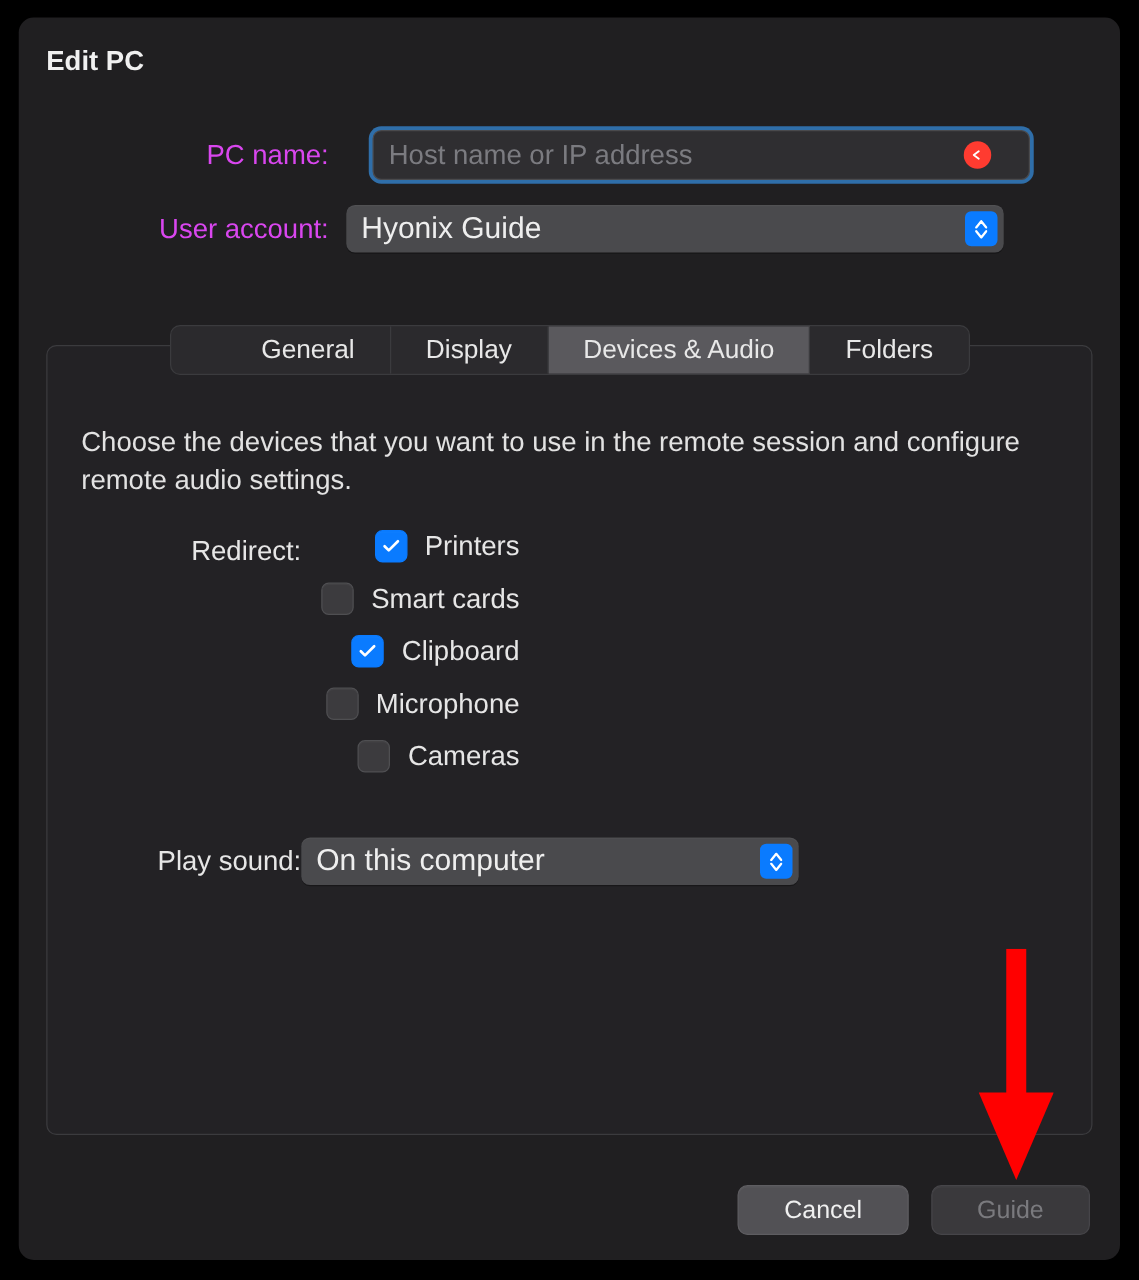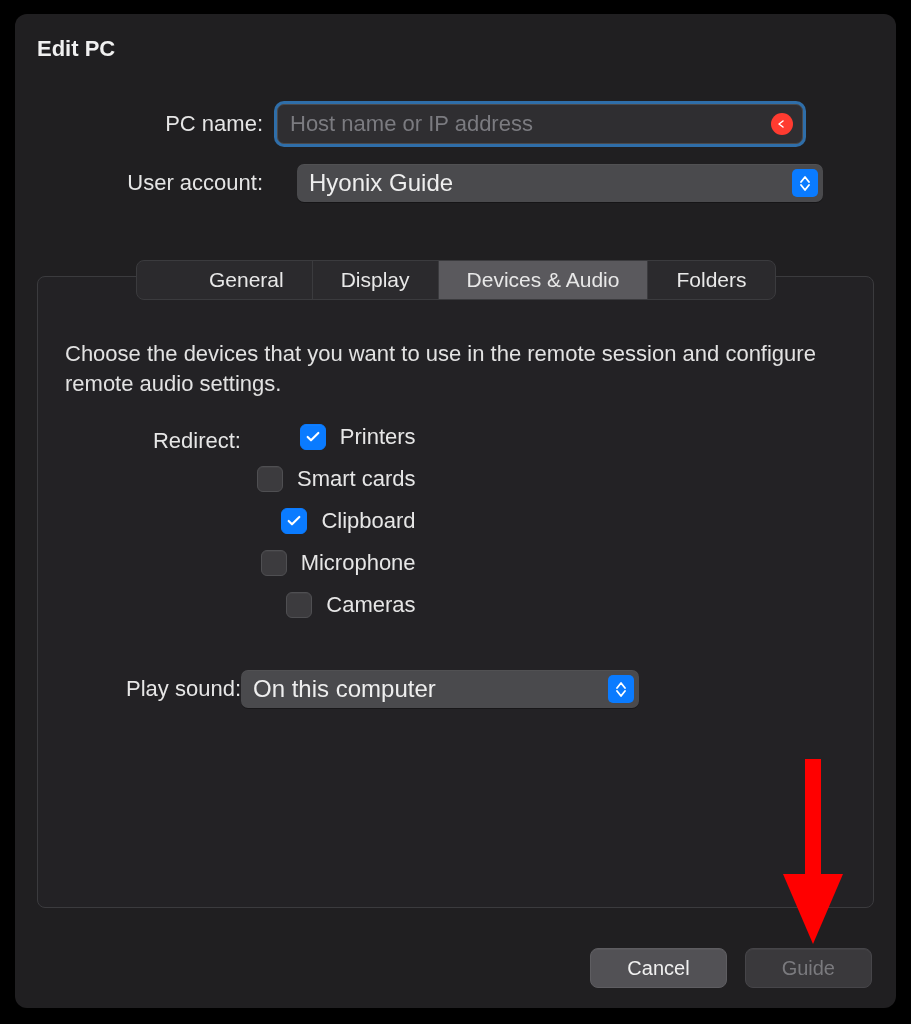--- a/index.html
+++ b/index.html
@@ -28,37 +28,38 @@
   .form-row {
     position: absolute;
     display: flex;
     align-items: center;
   }
   .label {
     width: 240px;
     text-align: right;
     padding-right: 14px;
     font-size: 22px;
-    color: #e5e5e5;
+    color: #d946ef;
   }
   .text-input-wrap {
     position: relative;
     width: 526px;
     height: 40px;
   }
   .text-input {
     width: 100%; height: 100%;
     background: #2f2e31;
     border: 1px solid #4a4a4d;
     border-radius: 7px;
     padding: 0 42px 0 12px;
     font-size: 22px;
     color: #e6e6e6;
     outline: none;
     box-shadow: 0 0 0 3px #2f6ea9;
+    margin-left: 21px;
   }
   .text-input::placeholder { color: #7b7b80; }
   .error-badge {
     position: absolute;
     right: 10px; top: 50%;
     transform: translateY(-50%);
     width: 22px; height: 22px;
     border-radius: 50%;
     background: #ff3b30;
     display: flex; align-items: center; justify-content: center;
@@ -226,21 +227,21 @@
     <div class="text-input-wrap">
       <input class="text-input" type="text" placeholder="Host name or IP address" style="">
       <div class="error-badge" title="error">
         <svg viewBox="0 0 24 24" fill="none">
             <path d="M14 6l-8 6 8 6" stroke="#fff" stroke-width="3" stroke-linecap="round" stroke-linejoin="round"></path>
           </svg>
       </div>
     </div>
   </div>
 
-  <div class="form-row" style="left:22px; top:150px;gap:20px;">
+  <div class="form-row" style="left:22px; top:150px;">
     <div class="label">User account:</div>
     <div class="select-wrap" style="width:526px;">
       <div class="select-text">Hyonix Guide</div>
       <div class="select-stepper">
         <svg viewBox="0 0 10 7">
             <path d="M1 6 L5 1 L9 6" stroke="#fff" stroke-width="1.8" fill="none" stroke-linecap="round" stroke-linejoin="round"></path>
           </svg>
         <svg viewBox="0 0 10 7">
             <path d="M1 1 L5 6 L9 1" stroke="#fff" stroke-width="1.8" fill="none" stroke-linecap="round" stroke-linejoin="round"></path>
           </svg>

